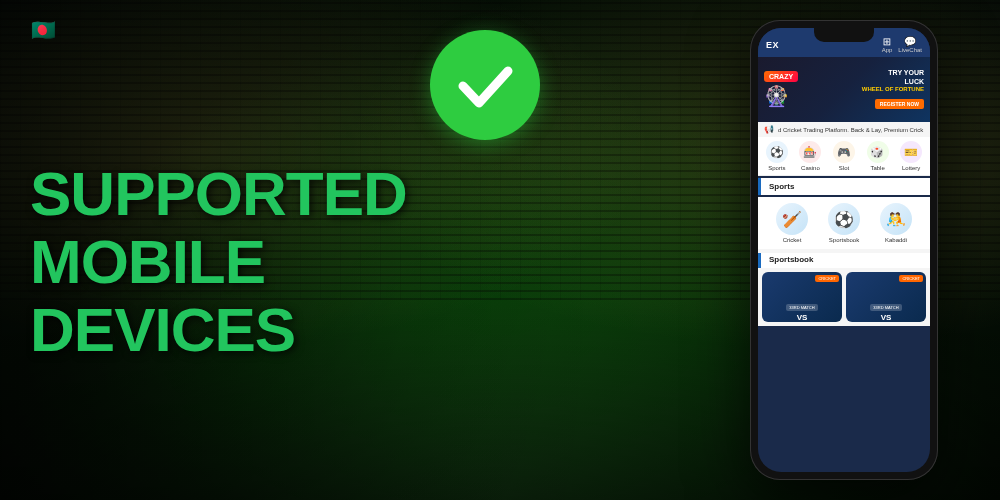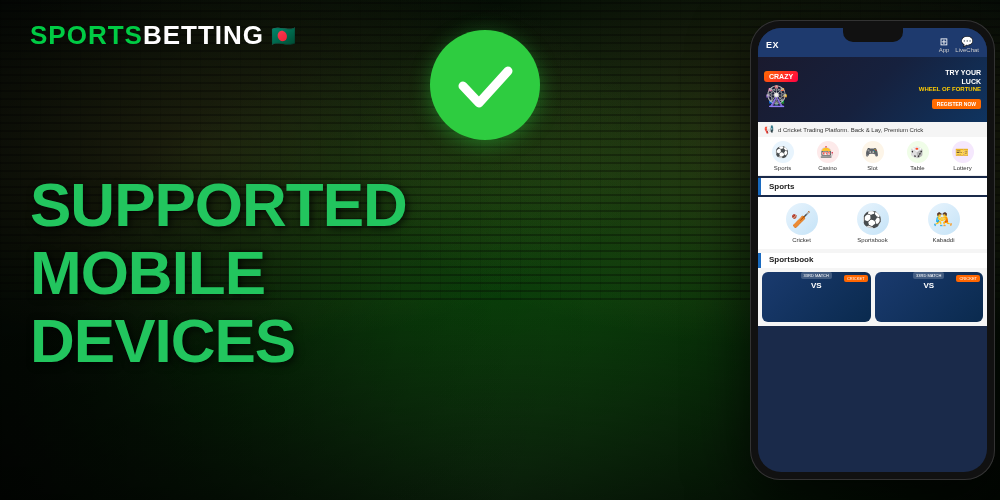--- a/index.html
+++ b/index.html
@@ -134,21 +134,21 @@
     .phone-container {
       position: absolute;
       top: 20px;
       right: 30px;
       width: 220px;
       height: 460px;
       z-index: 5;
     }
 
     .phone-outer {
-      width: 245px;
+      width: 188px;
       height: 460px;
       background: #111;
       border-radius: 30px;
       padding: 8px;
       box-shadow: 0 20px 60px rgba(0,0,0,0.7), inset 0 0 0 1px #333;
       position: relative;
     }
 
     .phone-notch {
       position: absolute;
@@ -403,21 +403,21 @@
       position: relative;
       background: linear-gradient(135deg, #1a3a6e, #0a2a4e);
     }
 
     .fav-card-content {
       position: absolute;
       inset: 0;
       display: flex;
       flex-direction: column;
       align-items: center;
-      justify-content: flex-start;
+      justify-content: flex-end;
       gap: 2px;
     }
 
     .match-tag {
       background: rgba(255,255,255,0.2);
       color: #fff;
       font-size: 4px;
       padding: 1px 3px;
       border-radius: 2px;
     }
@@ -452,23 +452,20 @@
     }
   </style>
 </head>
 <body>
 
 <div class="stadium-bg"></div>
 <div class="overlay-left"></div>
 
 <div class="left-section">
   <div class="logo">
-    <span class="logo-text">
-      <span class="logo-sports">SPORTS</span><span class="logo-betting">BETTING</span>
-    </span>
     <span class="logo-flag">🇧🇩</span>
   </div>
 
   <h1 class="main-heading">
     <span>Supported</span><br>
     <span>Mobile Devices</span>
   </h1>
 </div>
 
 <div class="checkmark-circle">

